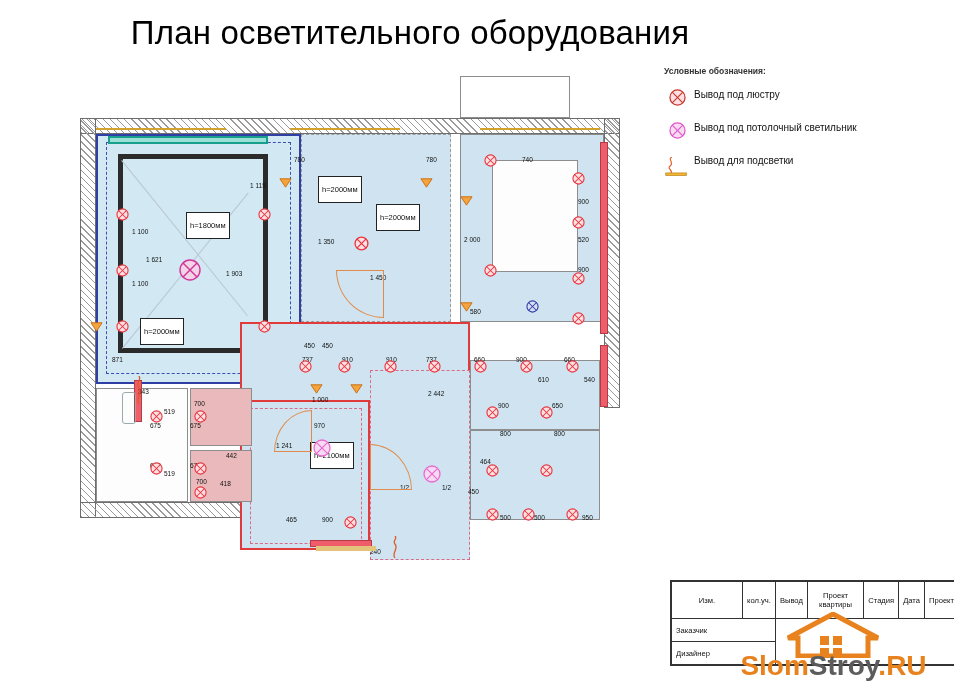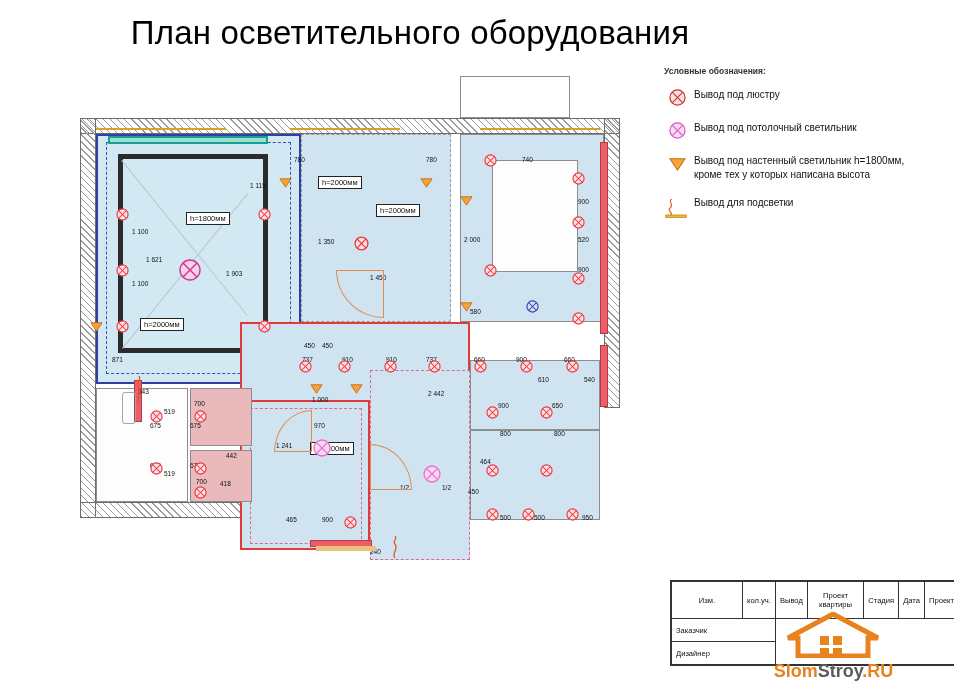--- a/index.html
+++ b/index.html
@@ -34,21 +34,21 @@
 
   .wall{position:absolute;background:#2b2b2b;}
   .thinwall{position:absolute;background:#7c7c7c;}
 
   
   .dim{position:absolute;font-size:6.5px;color:#111;white-space:nowrap;}
 
   
   .hbox{
     position:absolute;background:#fff;border:1px solid #222;
-    font-size:7.5px;padding:1px 3px;white-space:nowrap;
+    font-size:7.5px;padding:8px 3px;white-space:nowrap;
   }
 
   
   .sym{position:absolute;width:13px;height:13px;margin:-6.5px 0 0 -6.5px;}
   .sym svg{display:block;}
 
   
   .strip{position:absolute;background:#ef5d6a;border:1px solid #b33b46;}
 
   
@@ -63,21 +63,21 @@
           border:1px solid #333;box-sizing:border-box;}
   #stamp table{border-collapse:collapse;width:100%;height:100%;font-size:8px;}
   #stamp td{border:1px solid #333;padding:2px 4px;vertical-align:middle;}
   #stamp .hdr{text-align:center;font-size:7.6px;}
   #stamp .lbl{width:62px;font-size:7.6px;}
   .logo-cell{position:relative;}
 
   
   #logo{position:absolute;left:726px;top:612px;width:215px;height:70px;}
   #logo-text{position:absolute;left:0;bottom:0;width:100%;text-align:center;
-             font-size:18px;font-weight:700;margin-top:32px;}
+             font-size:28px;font-weight:700;margin-top:32px;}
   .logo-s{color:#e8821e;}
   .logo-d{color:#5c5c5c;}
 </style>
 </head>
 <body>
 
 <div id="plan-title">План осветительного оборудования</div>
 
 <div id="floorplan">
 
@@ -524,28 +524,20 @@
           <circle cx="9" cy="9" r="8" fill="#f7dcf4" stroke="#e055c8" stroke-width="1.3"></circle>
           <line x1="3.4" y1="3.4" x2="14.6" y2="14.6" stroke="#e055c8" stroke-width="1.2"></line>
           <line x1="14.6" y1="3.4" x2="3.4" y2="14.6" stroke="#e055c8" stroke-width="1.2"></line>
         </svg>
     </div>
     <div class="leg-txt">Вывод под потолочный светильник</div>
   </div>
 
 
 
-  <div class="leg-row">
-    <div class="leg-ico">
-      <svg viewBox="0 0 18 18" width="17" height="17">
-          <path d="M1 4 L17 4 L9 16 Z" fill="#f5a33c" stroke="#c96c10" stroke-width="1.1"></path>
-        </svg>
-    </div>
-    <div class="leg-txt">Вывод под настенный светильник h=1800мм, кроме тех у которых написана высота</div>
-  </div>
 
 
   <div class="leg-row">
     <div class="leg-ico">
       <svg viewBox="0 0 30 22" width="28" height="22">
           <path d="M9 1 C4 3 12 7 7 11 C3 14 11 16 8 20" fill="none" stroke="#e05a22" stroke-width="1.3"></path>
           <rect x="2" y="19" width="24" height="3" fill="#f2b431" stroke="#b8851c" stroke-width=".8"></rect>
         </svg>
     </div>
     <div class="leg-txt">Вывод для подсветки</div>

